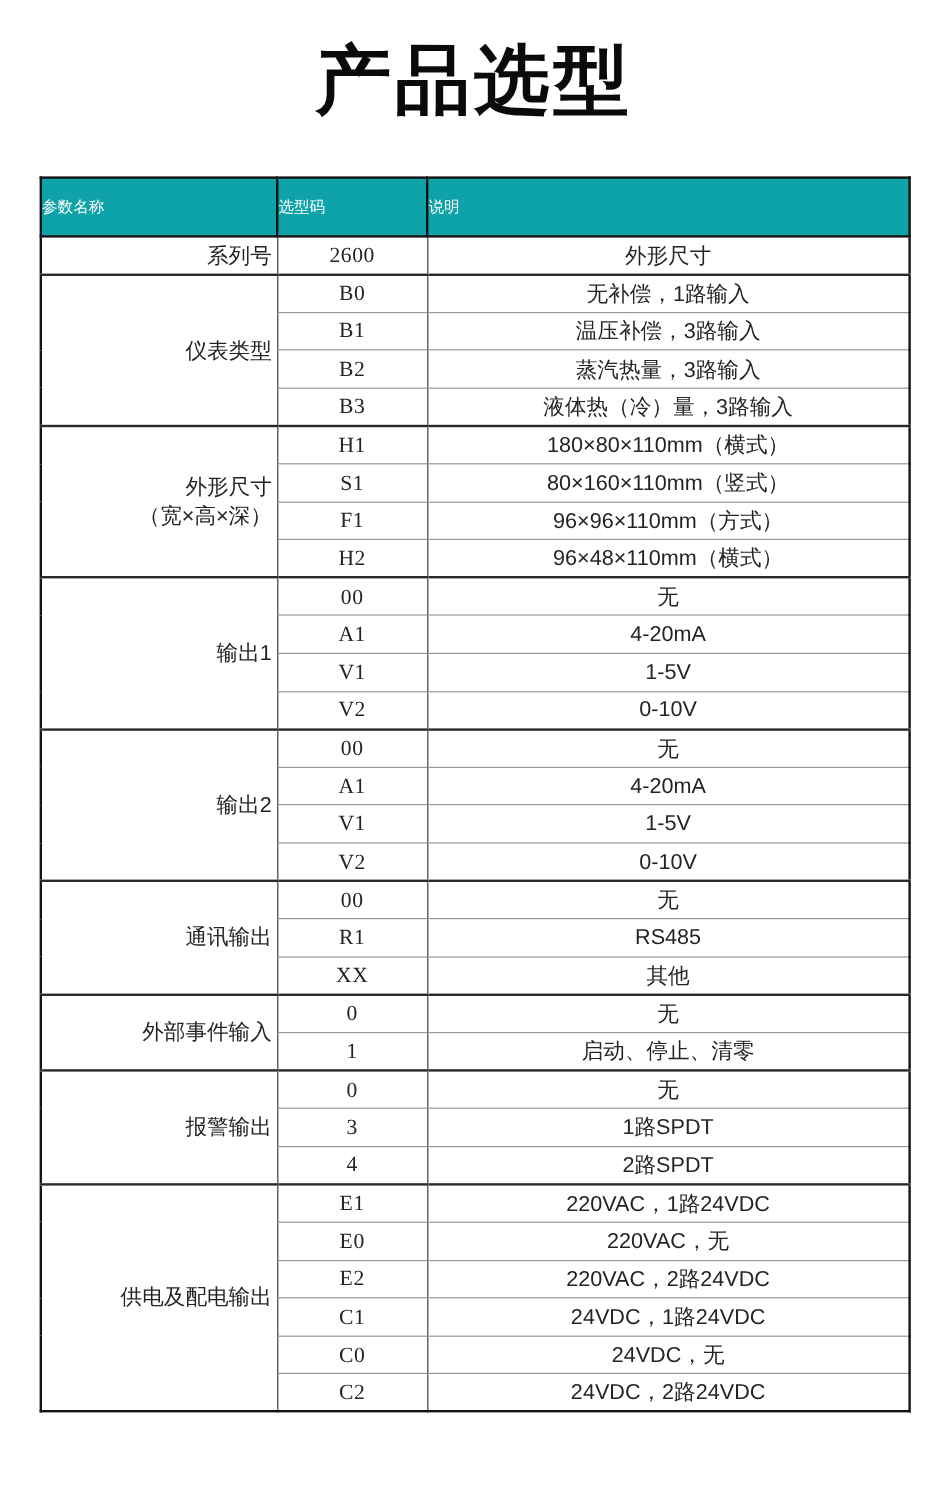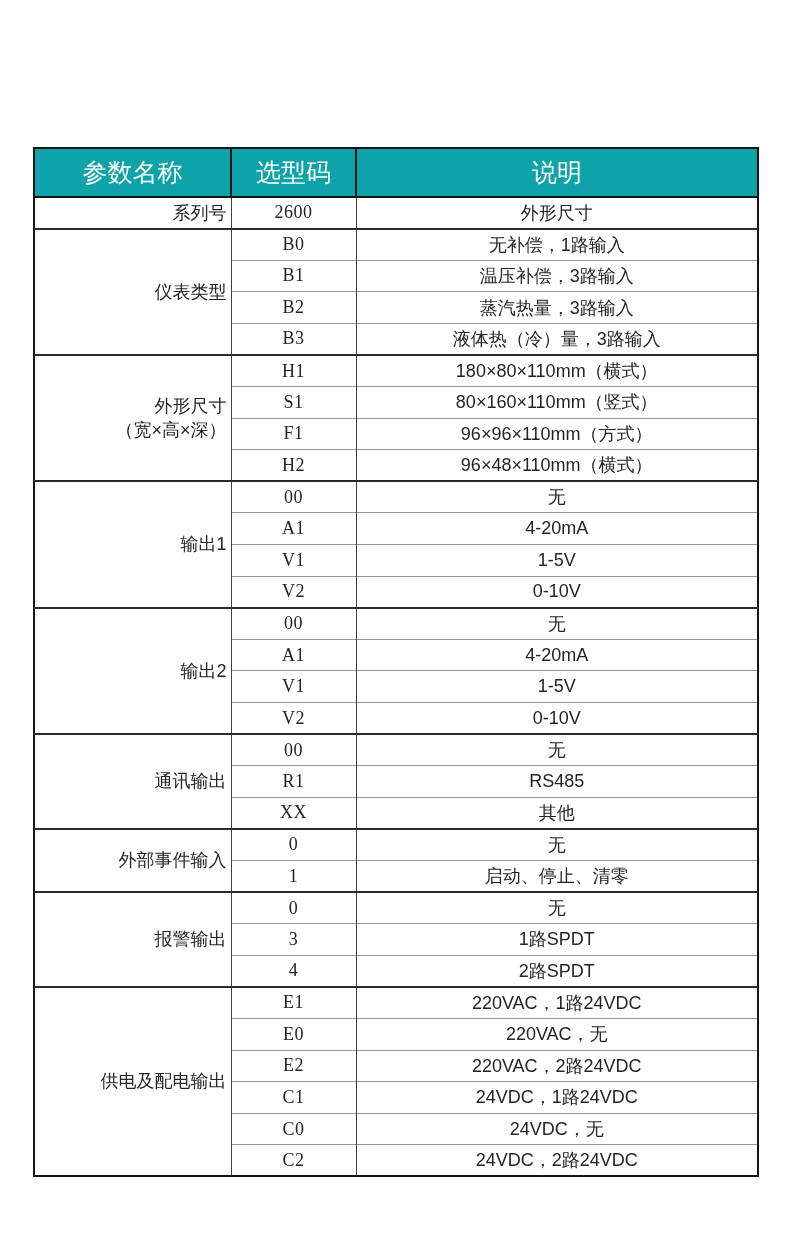--- a/index.html
+++ b/index.html
@@ -46,23 +46,23 @@
     height: 1029px;
     border-collapse: collapse;
     table-layout: fixed;
     border: 2px solid var(--outer-border);
   }
   thead tr { height: 49px; }
   tbody tr { height: 31.6px; }
   th {
     background: var(--header-bg);
     color: var(--header-text);
-    font-size: 25px;
+    font-size: 13px;
     font-weight: 400;
-    text-align: center;
+    text-align: left;
     vertical-align: middle;
     border: 2px solid var(--outer-border);
   }
   td {
     color: var(--body-text);
     font-size: 18px;
     text-align: center;
     vertical-align: middle;
     border-left: 1.5px solid var(--col-border);
     border-top: 1.5px solid var(--row-border);
@@ -71,20 +71,21 @@
     overflow: hidden;
   }
   tr.group-first > td { border-top: 2px solid var(--group-border); }
   td.param-cell { line-height: 1.35; white-space: normal; text-align: right; }
   td.code-cell { letter-spacing: 0.5px; font-family: Liberation Serif, serif; }
 </style>
 </head>
 <body>
 
 <div class="page">
+  <h1 class="page-title">产品选型</h1>
 
   <table class="selection-table">
     <colgroup>
       <col style="width:197px">
       <col style="width:125px">
       <col style="width:402px">
     </colgroup>
     <thead>
       <tr>
         <th>参数名称</th>

